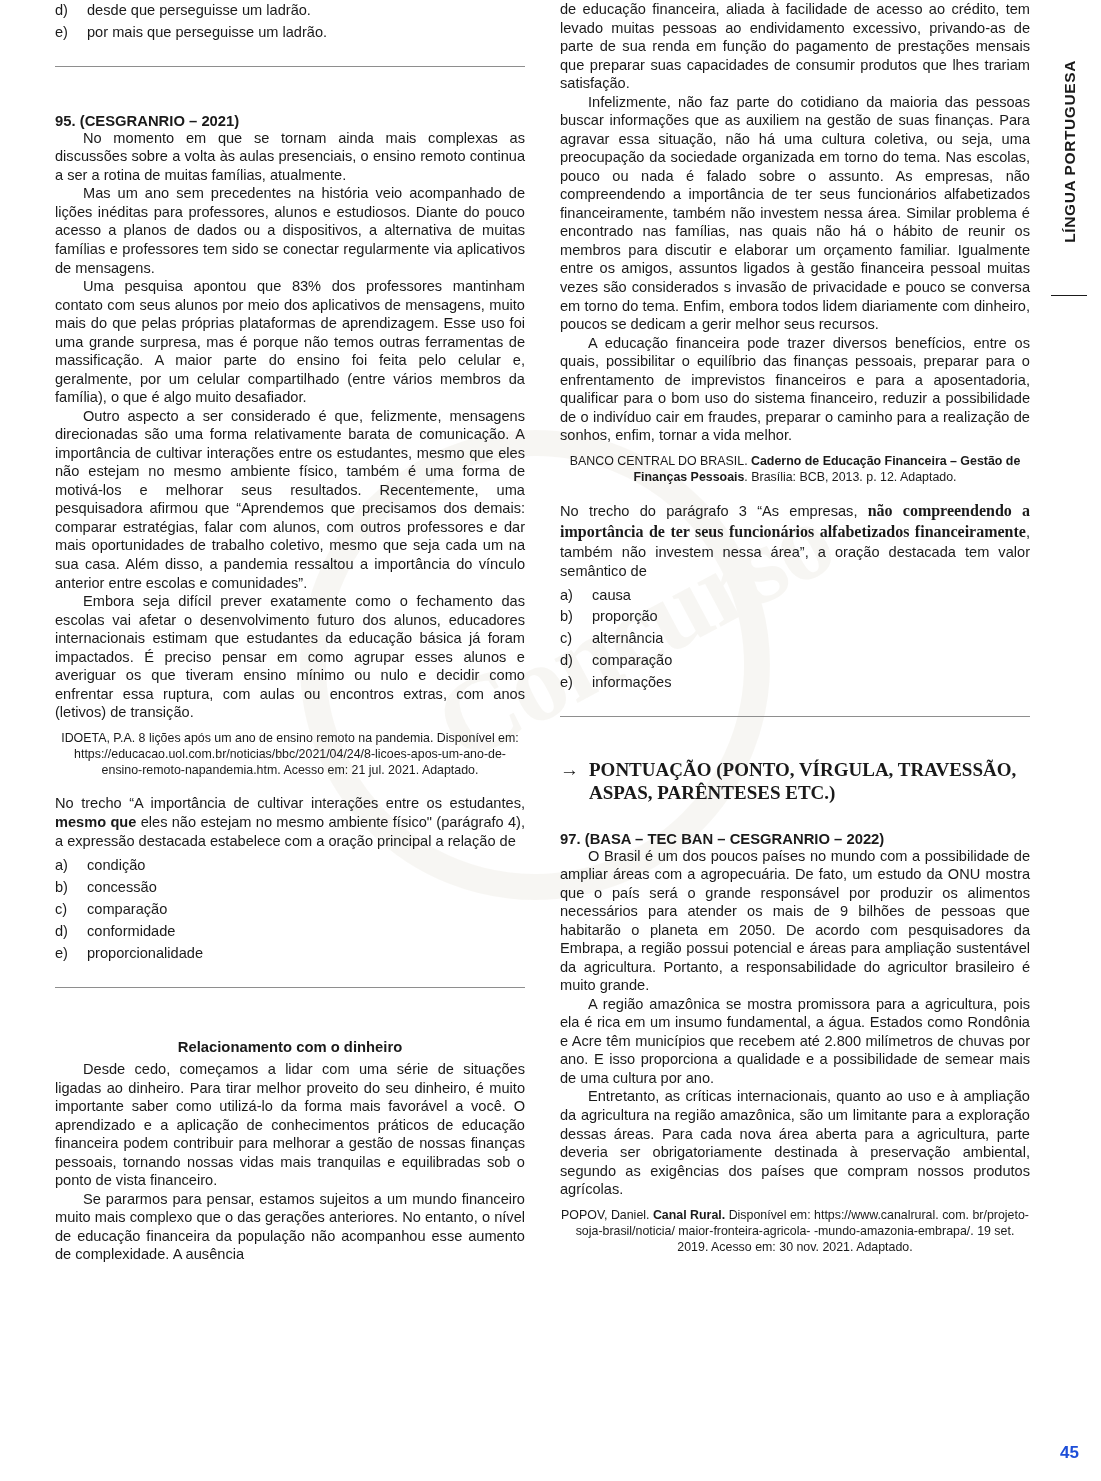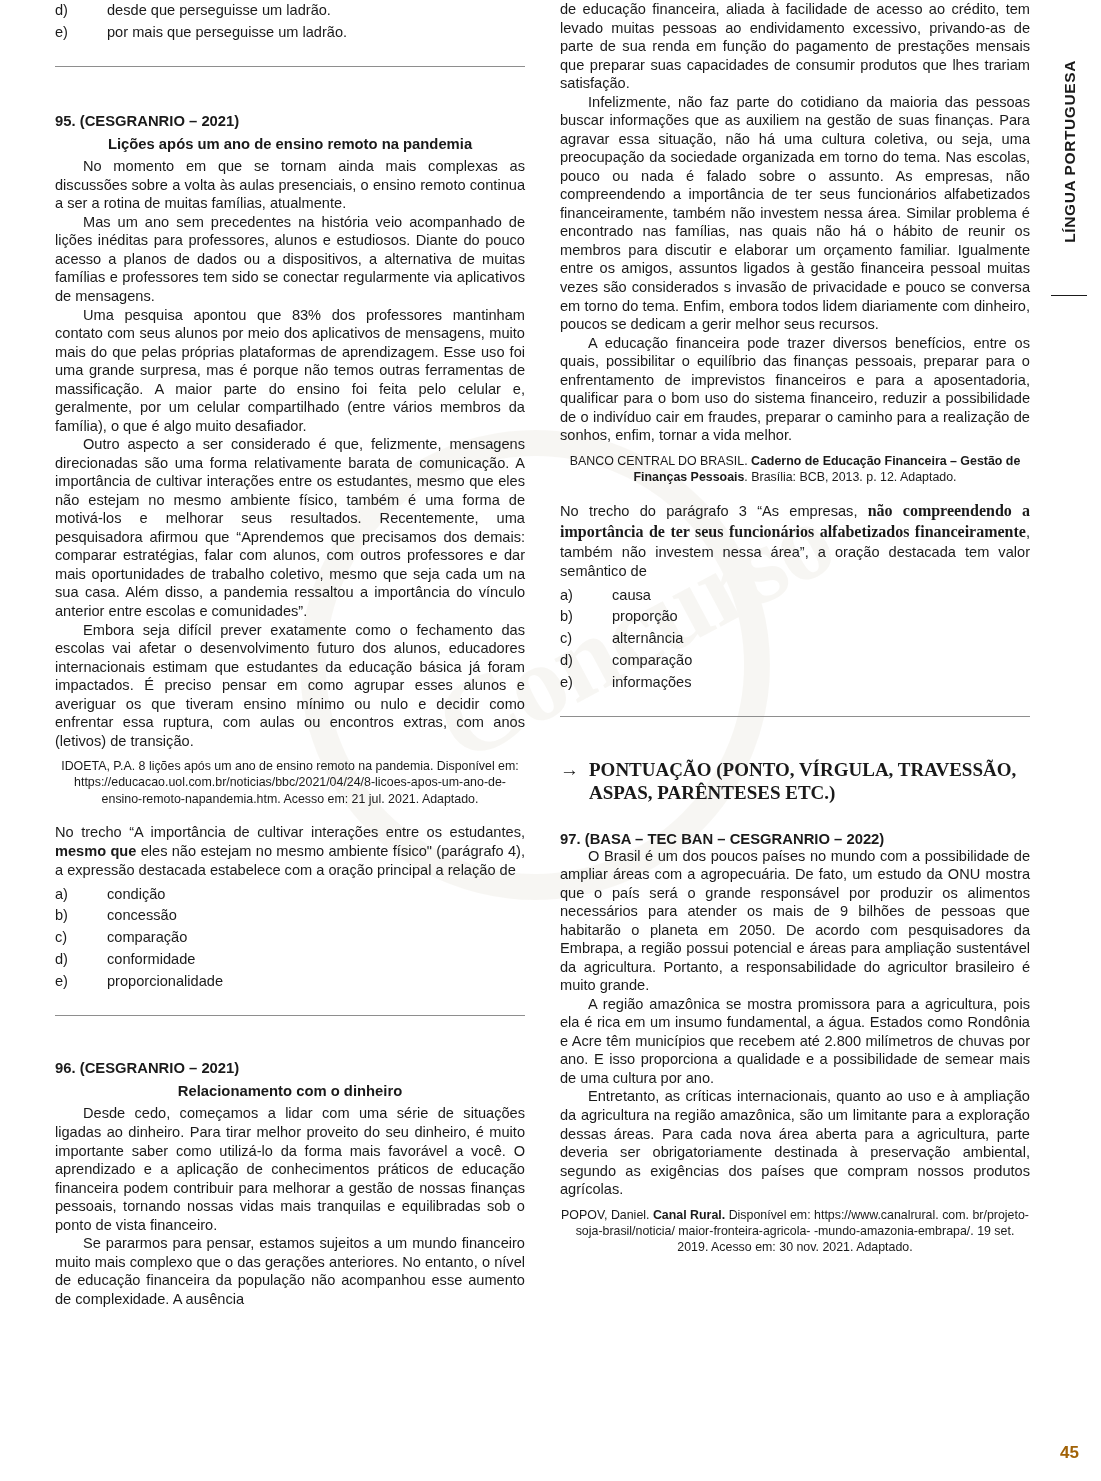--- a/index.html
+++ b/index.html
@@ -80,21 +80,21 @@
     width: 36px;
     height: 1px;
     background: #1a1a1a;
   }
   .page-number {
     position: absolute;
     right: 22px;
     bottom: 18px;
     font-size: 17px;
     font-weight: bold;
-    color: #a16207;
+    color: #1d4ed8;
   }
 
   
   p.body {
     margin: 0;
     font-size: 14.6px;
     line-height: 1.27;
     text-align: justify;
     text-indent: 28px;
     hyphens: auto;
@@ -102,21 +102,21 @@
   p.body.noind { text-indent: 0; }
 
   .alt-list { margin: 0; padding: 0; list-style: none; }
   .alt-item {
     display: flex;
     font-size: 14.6px;
     line-height: 1.5;
     margin: 0;
   }
   .alt-letter { width: 32px; flex: 0 0 32px; }
-  .alt-text { flex: 1; margin-left: 20px; }
+  .alt-text { flex: 1; }
 
   hr.sep {
     border: none;
     border-top: 1px solid #8e8e8e;
     margin: 22px 0 0 0;
   }
 
   .q-head {
     font-size: 14.8px;
     font-weight: bold;
@@ -201,21 +201,20 @@
     </ul>
 
     <hr class="sep">
 
     <div style="height:46px"></div>
 
     <p class="q-head">
       <span class="q-num">95.</span>
       <span>(CESGRANRIO – 2021)</span>
     </p>
-    <p class="q-title">Lições após um ano de ensino remoto na pandemia</p>
 
     <p class="body">No momento em que se tornam ainda mais complexas as discussões sobre a volta às aulas presenciais, o ensino remoto continua a ser a rotina de muitas famílias, atualmente.</p>
     <p class="body">Mas um ano sem precedentes na história veio acompanhado de lições inéditas para professores, alunos e estudiosos. Diante do pouco acesso a planos de dados ou a dispositivos, a alternativa de muitas famílias e professores tem sido se conectar regularmente via aplicativos de mensagens.</p>
     <p class="body">Uma pesquisa apontou que 83% dos professores mantinham contato com seus alunos por meio dos aplicativos de mensagens, muito mais do que pelas próprias plataformas de aprendizagem. Esse uso foi uma grande surpresa, mas é porque não temos outras ferramentas de massificação. A maior parte do ensino foi feita pelo celular e, geralmente, por um celular compartilhado (entre vários membros da família), o que é algo muito desafiador.</p>
     <p class="body">Outro aspecto a ser considerado é que, felizmente, mensagens direcionadas são uma forma relativamente barata de comunicação. A importância de cultivar interações entre os estudantes, mesmo que eles não estejam no mesmo ambiente físico, também é uma forma de motivá-los e melhorar seus resultados. Recentemente, uma pesquisadora afirmou que “Aprendemos que precisamos dos demais: comparar estratégias, falar com alunos, com outros professores e dar mais oportunidades de trabalho coletivo, mesmo que seja cada um na sua casa. Além disso, a pandemia ressaltou a importância do vínculo anterior entre escolas e comunidades”.</p>
     <p class="body">Embora seja difícil prever exatamente como o fechamento das escolas vai afetar o desenvolvimento futuro dos alunos, educadores internacionais estimam que estudantes da educação básica já foram impactados. É preciso pensar em como agrupar esses alunos e averiguar os que tiveram ensino mínimo ou nulo e decidir como enfrentar essa ruptura, com aulas ou encontros extras, com anos (letivos) de transição.</p>
 
     <p class="source">IDOETA, P.A. 8 lições após um ano de ensino remoto na pandemia. Disponível em: https://educacao.uol.com.br/noticias/bbc/2021/04/24/8-licoes-apos-um-ano-de-ensino-remoto-napandemia.htm. Acesso em: 21 jul. 2021. Adaptado.</p>
 
     <div class="spacer-m"></div>
@@ -242,24 +241,20 @@
       <li class="alt-item">
         <span class="alt-letter">e)</span>
         <span class="alt-text">proporcionalidade</span>
       </li>
     </ul>
 
     <hr class="sep">
 
     <div style="height:44px"></div>
 
-    <p class="q-head">
-      <span class="q-num">96.</span>
-      <span>(CESGRANRIO – 2021)</span>
-    </p>
     <p class="q-title">Relacionamento com o dinheiro</p>
 
     <p class="body">Desde cedo, começamos a lidar com uma série de situações ligadas ao dinheiro. Para tirar melhor proveito do seu dinheiro, é muito importante saber como utilizá-lo da forma mais favorável a você. O aprendizado e a aplicação de conhecimentos práticos de educação financeira podem contribuir para melhorar a gestão de nossas finanças pessoais, tornando nossas vidas mais tranquilas e equilibradas sob o ponto de vista financeiro.</p>
     <p class="body">Se pararmos para pensar, estamos sujeitos a um mundo financeiro muito mais complexo que o das gerações anteriores. No entanto, o nível de educação financeira da população não acompanhou esse aumento de complexidade. A ausência</p>
   </div>
 
   <div class="col col-right">
 
     <p class="body noind">de educação financeira, aliada à facilidade de acesso ao crédito, tem levado muitas pessoas ao endividamento excessivo, privando-as de parte de sua renda em função do pagamento de prestações mensais que preparar suas capacidades de consumir produtos que lhes trariam satisfação.</p>
     <p class="body">Infelizmente, não faz parte do cotidiano da maioria das pessoas buscar informações que as auxiliem na gestão de suas finanças. Para agravar essa situação, não há uma cultura coletiva, ou seja, uma preocupação da sociedade organizada em torno do tema. Nas escolas, pouco ou nada é falado sobre o assunto. As empresas, não compreendendo a importância de ter seus funcionários alfabetizados financeiramente, também não investem nessa área. Similar problema é encontrado nas famílias, nas quais não há o hábito de reunir os membros para discutir e elaborar um orçamento familiar. Igualmente entre os amigos, assuntos ligados à gestão financeira pessoal muitas vezes são considerados s invasão de privacidade e pouco se conversa em torno do tema. Enfim, embora todos lidem diariamente com dinheiro, poucos se dedicam a gerir melhor seus recursos.</p>

